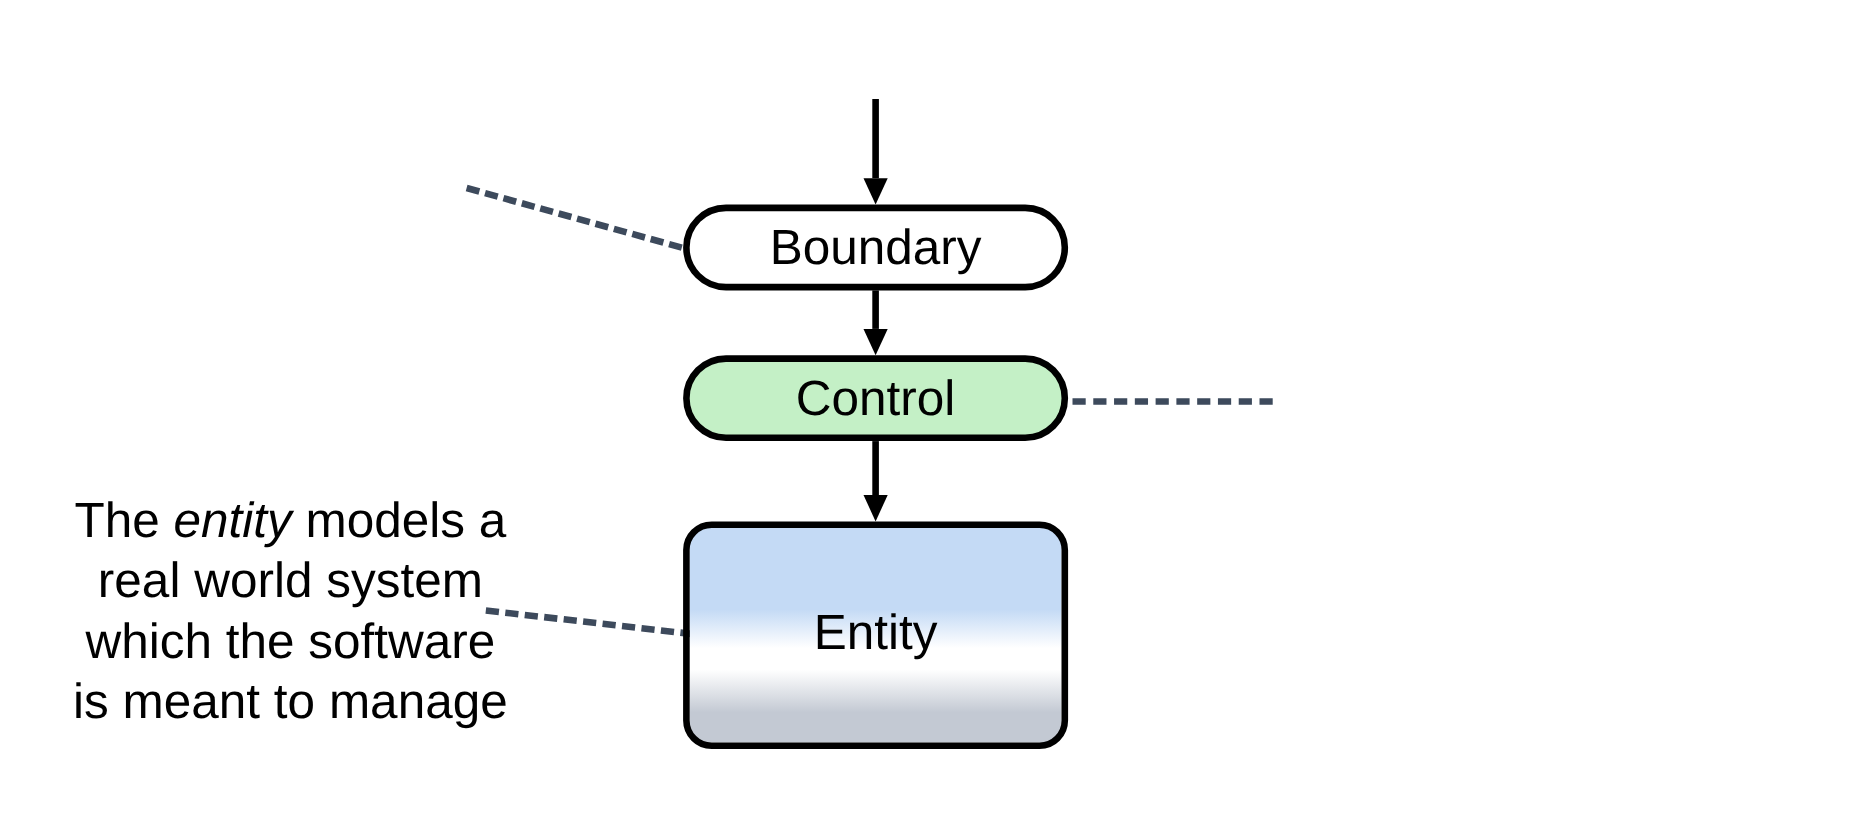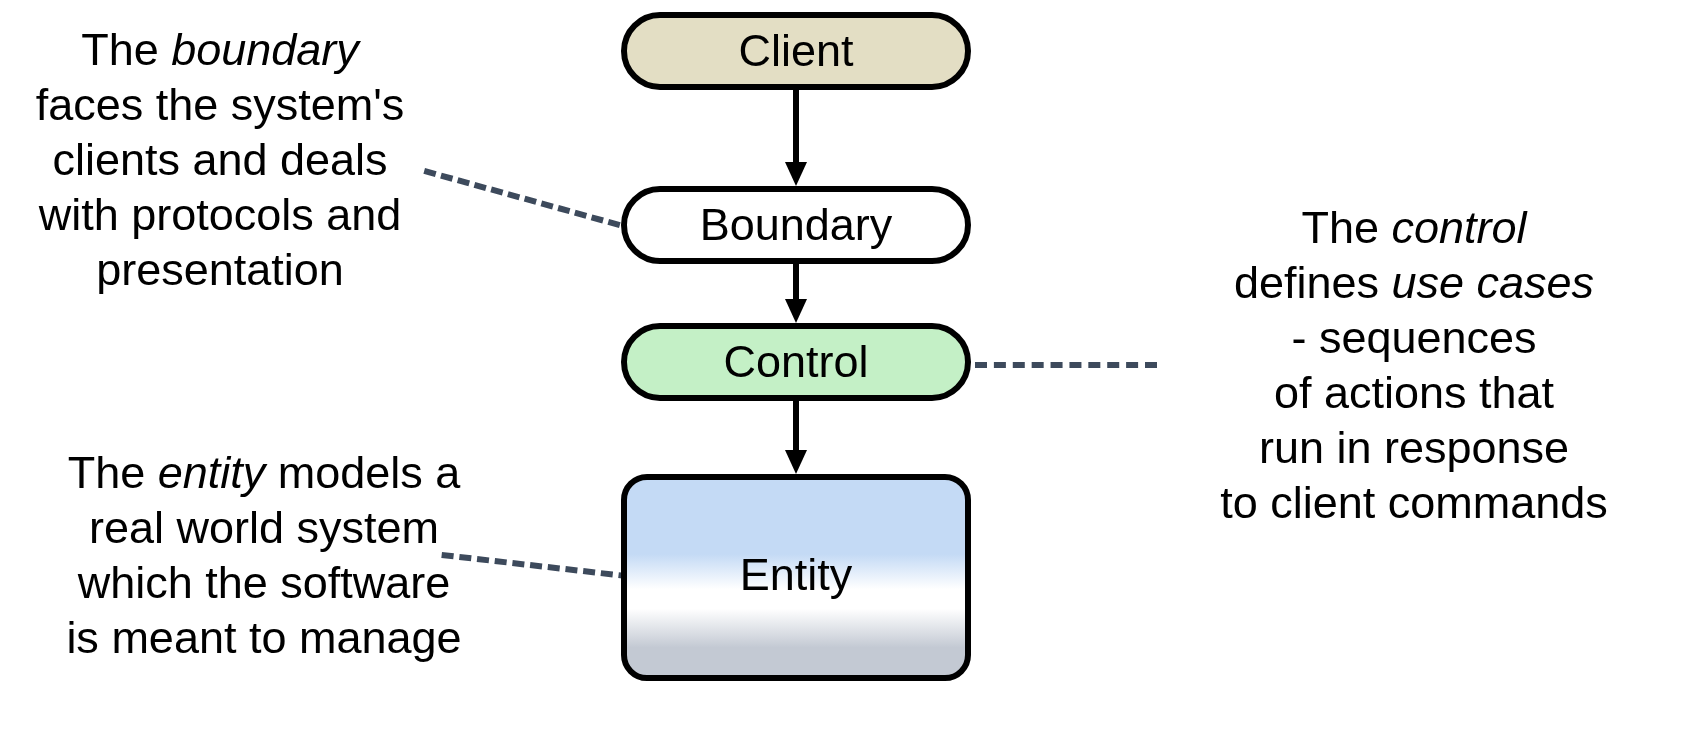--- a/index.html
+++ b/index.html
@@ -157,45 +157,31 @@
     top: 552px;
     width: 190px;
     transform: rotate(6.5deg);
   }
 </style>
 </head>
 <body>
 
 <div id="stage">
 
-  <div class="annot" id="annot-boundary"><span>The </span><span class="em">boundary</span><span>
-faces the system's
-clients and deals
-with protocols and
-presentation</span></div>
-
-  <div class="annot" id="annot-control"><span>The </span><span class="em">control</span><span>
-defines </span><span class="em">use cases</span><span>
-- sequences
-of actions that
-run in response
-to client commands</span></div>
+
 
   <div class="annot" id="annot-entity"><span>The </span><span class="em">entity</span><span> models a
 real world system
 which the software
 is meant to manage</span></div>
 
   <div class="leader" id="leader-boundary"></div>
   <div class="leader" id="leader-control"></div>
   <div class="leader" id="leader-entity"></div>
 
-  <div class="node" id="node-client">
-    <span class="node-label">Client</span>
-  </div>
 
   <div class="node" id="node-boundary">
     <span class="node-label">Boundary</span>
   </div>
 
   <div class="node" id="node-control">
     <span class="node-label">Control</span>
   </div>
 
   <div class="node" id="node-entity">

